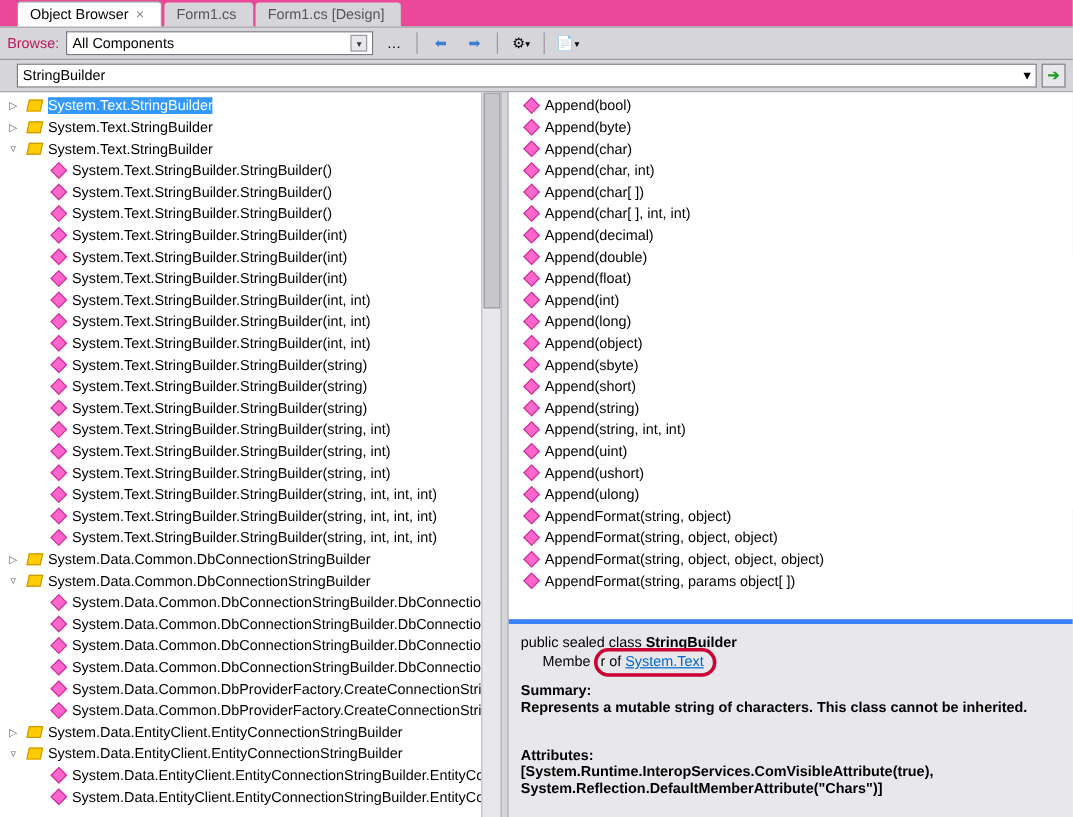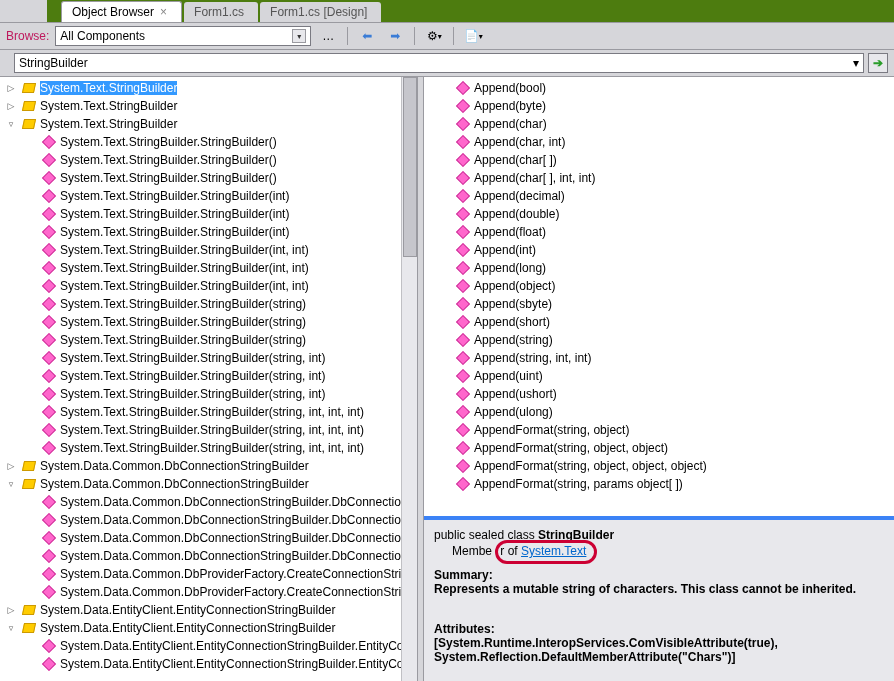--- a/index.html
+++ b/index.html
@@ -1,18 +1,18 @@
 <!DOCTYPE html>
 <html><head>
 <meta charset="utf-8">
 <style>
 * { margin: 0; padding: 0; box-sizing: border-box; font-family: "Segoe UI", Tahoma, sans-serif; font-size: 12px; }
 body { background: #d6d6da; width: 894px; height: 681px; overflow: hidden; }
 
-.tabbar { display: flex; background: #4d7c0f; height: 22px; align-items: flex-end; padding-left: 14px; gap: 0; margin-left: 47px; }
+.tabbar { display: flex; background: #ec4899; height: 22px; align-items: flex-end; padding-left: 14px; gap: 0; }
 .tab { padding: 3px 14px 3px 10px; background: #d6d6da; color: #555; cursor: pointer; border-top-left-radius: 3px; border-top-right-radius: 3px; margin-right: 2px; }
 .tab.active { background: #fff; color: #000; border: 1px solid #9a9aa0; border-bottom: none; }
 .tab .x { margin-left: 6px; color: #888; }
 
 .toolbar { display: flex; align-items: center; background: #d6d6da; border-top: 1px solid #9a9aa0; border-bottom: 1px solid #9a9aa0; height: 28px; padding: 0 6px; gap: 6px; }
 .lbl { color: #be185d; }
 .combo { flex: 0 0 256px; height: 20px; background: #fff; border: 1px solid #7a7a82; display: flex; align-items: center; padding: 0 4px; justify-content: space-between; }
 .combo .dd { width: 14px; height: 14px; background: #e8e8ec; border: 1px solid #9a9aa0; display:flex;align-items:center;justify-content:center;font-size:8px;color:#333;}
 .tbtn { width: 22px; height: 22px; display:flex;align-items:center;justify-content:center; border:1px solid transparent; }
 .sep{width:1px;height:18px;background:#9a9aa0;margin:0 2px;}
@@ -32,21 +32,21 @@
 .node{display:flex;align-items:center;height:18px;white-space:nowrap;}
 .exp{width:10px;height:10px;margin:0 2px;display:flex;align-items:center;justify-content:center;font-size:9px;color:#666;cursor:pointer;}
 .node-label{cursor:pointer;}
 .node.sel .node-label{background:#3399ff;color:#fff;}
 
 .ico{width:16px;height:16px;margin:0 3px;display:flex;align-items:center;justify-content:center;flex-shrink:0;}
 .ico-class{background:#ffcc00;border:1px solid #cc9900;width:12px;height:10px;transform:skewX(-12deg);}
 .ico-method{width:10px;height:10px;background:#ff66cc;border:1px solid #cc3399;transform:rotate(45deg);}
 
 .mlist{padding:2px 0;}
-.mitem{display:flex;align-items:center;height:18px;padding-left:28px;white-space:nowrap;cursor:pointer;}
+.mitem{display:flex;align-items:center;height:18px;padding-left:8px;white-space:nowrap;cursor:pointer;}
 
 .desc-sig{margin-bottom:2px;}
 .desc-sig b{font-weight:bold;}
 .memberof{padding-left:18px;margin-bottom:10px;}
 .memberof a{color:#0066cc;text-decoration:underline;}
 .circle{border:3px solid #cc0033;border-radius:14px;padding:1px 8px 3px 2px;}
 .desc-h{font-weight:bold;margin-top:6px;}
 .desc-t{margin-bottom:6px;font-weight:bold;}
 
 .scroll{position:absolute;right:0;top:0;width:16px;height:100%;background:#e8e8ec;border-left:1px solid #c0c0c4;}

